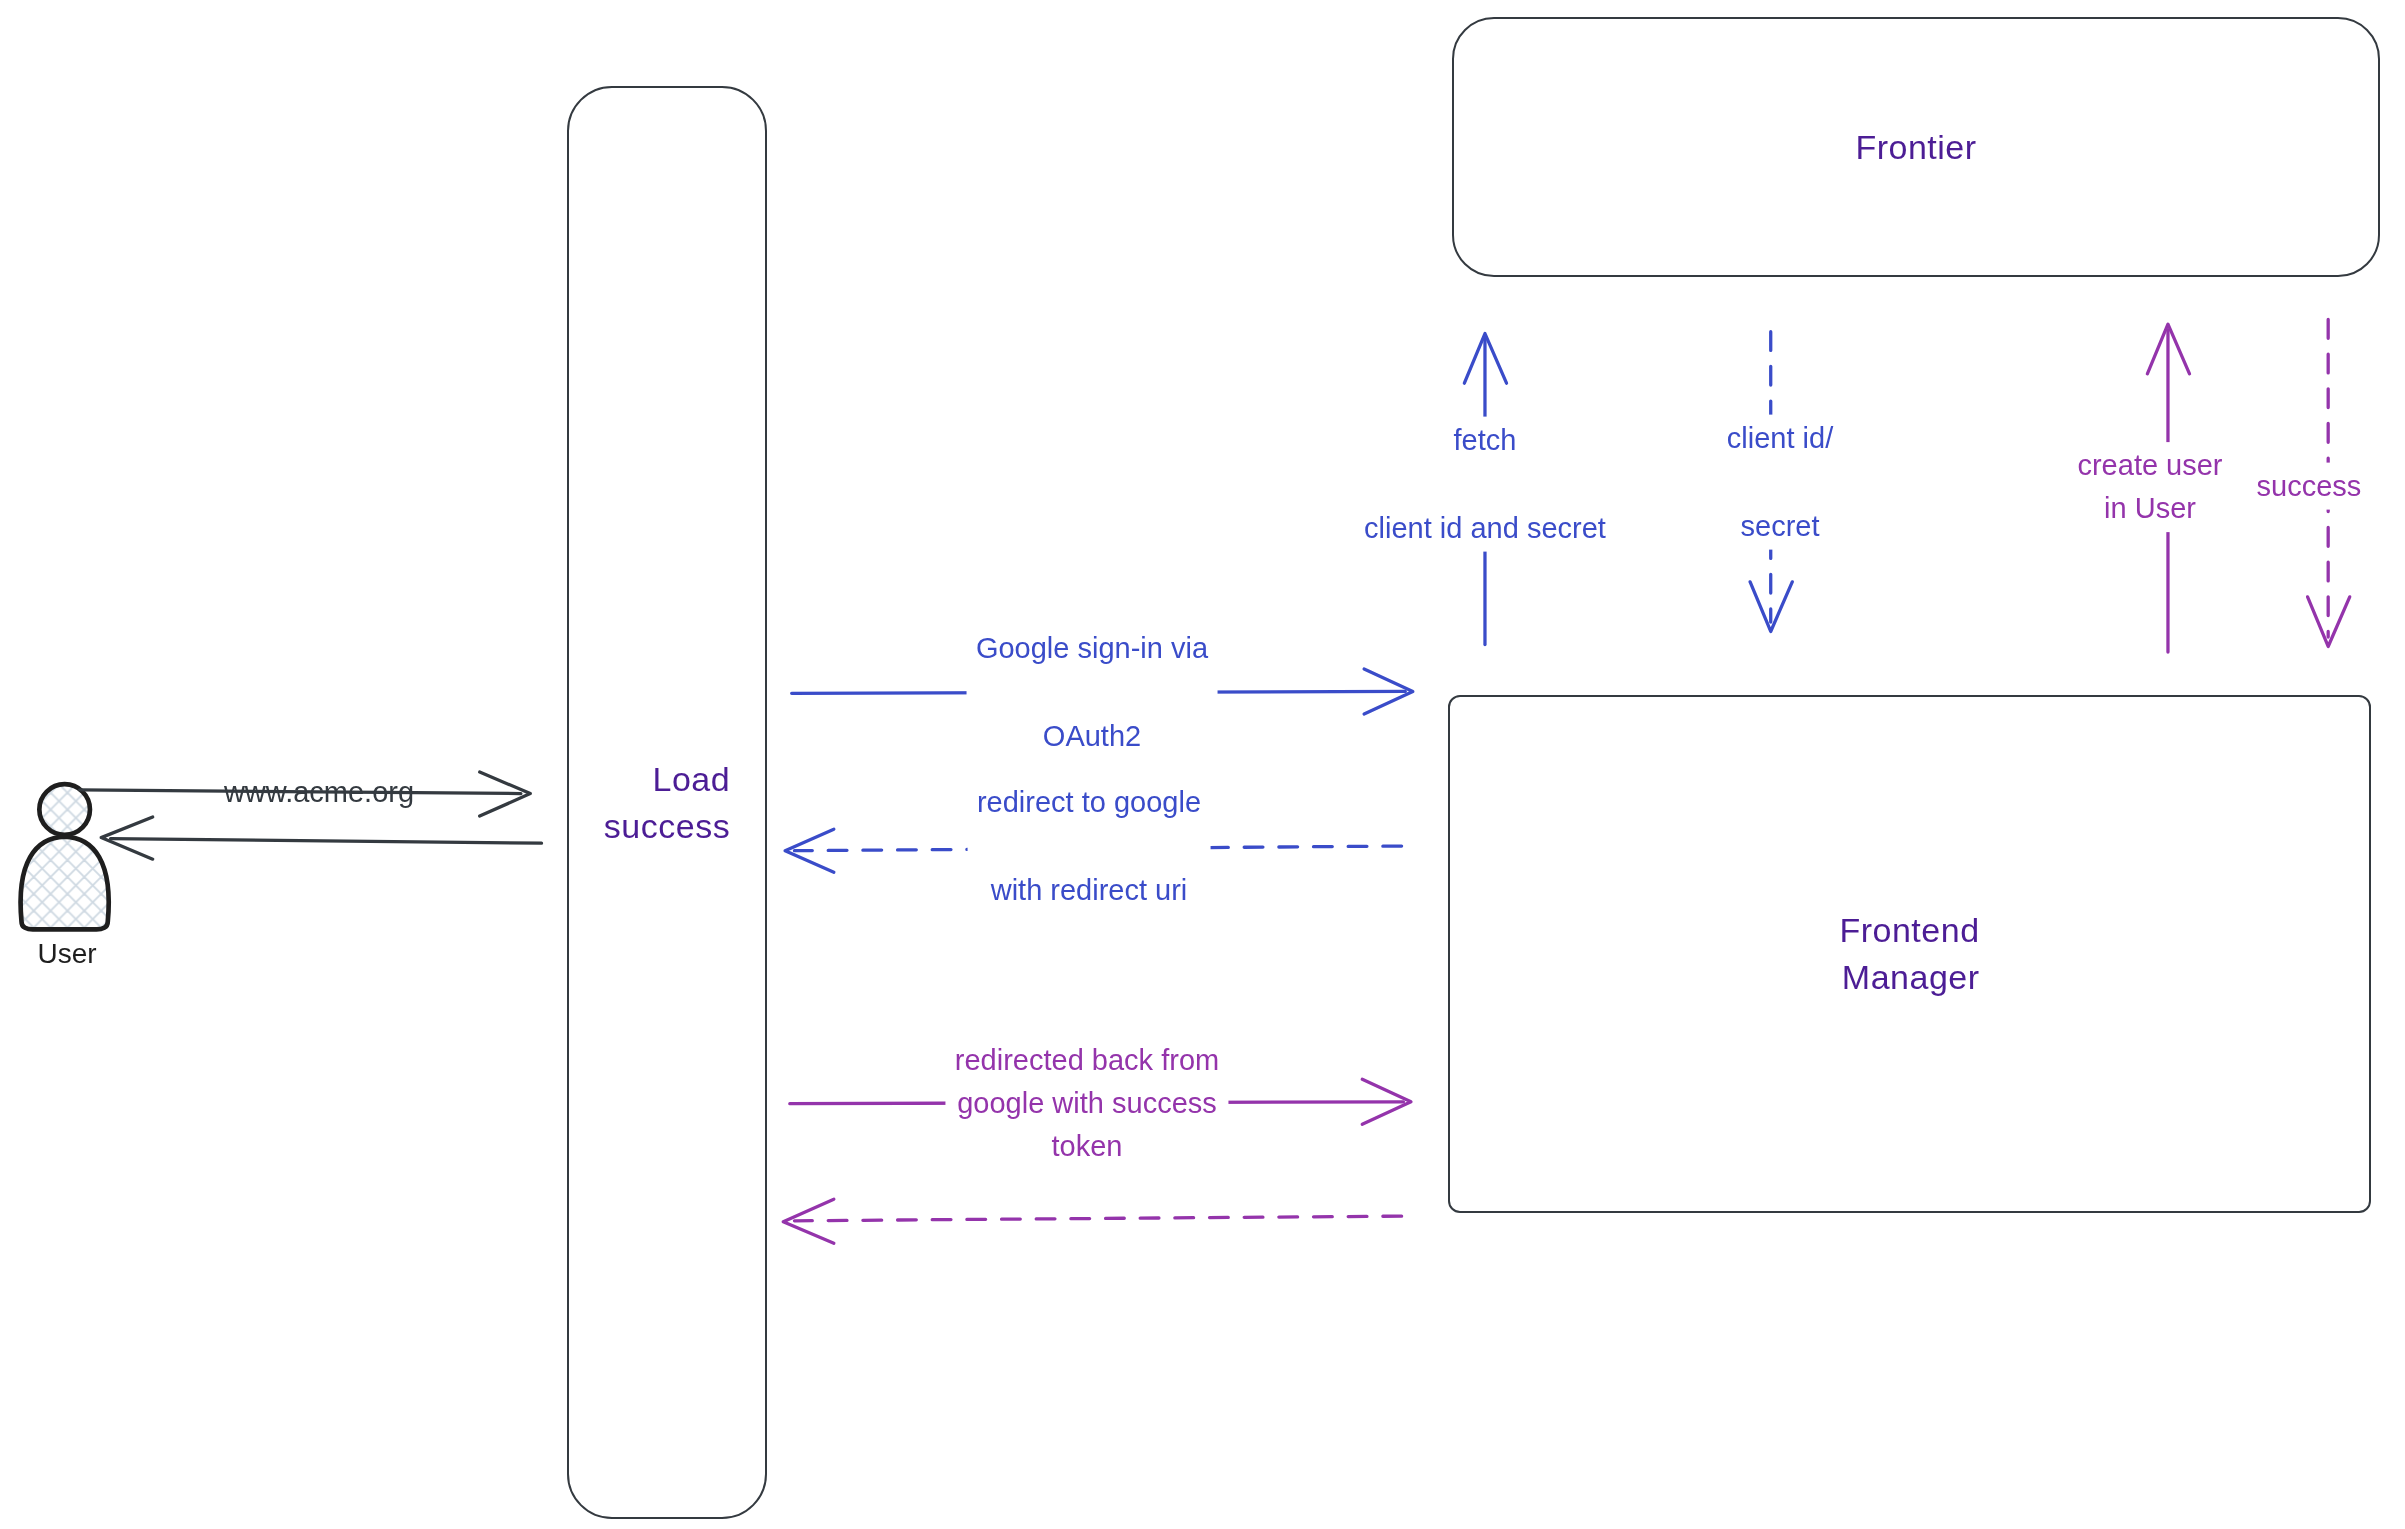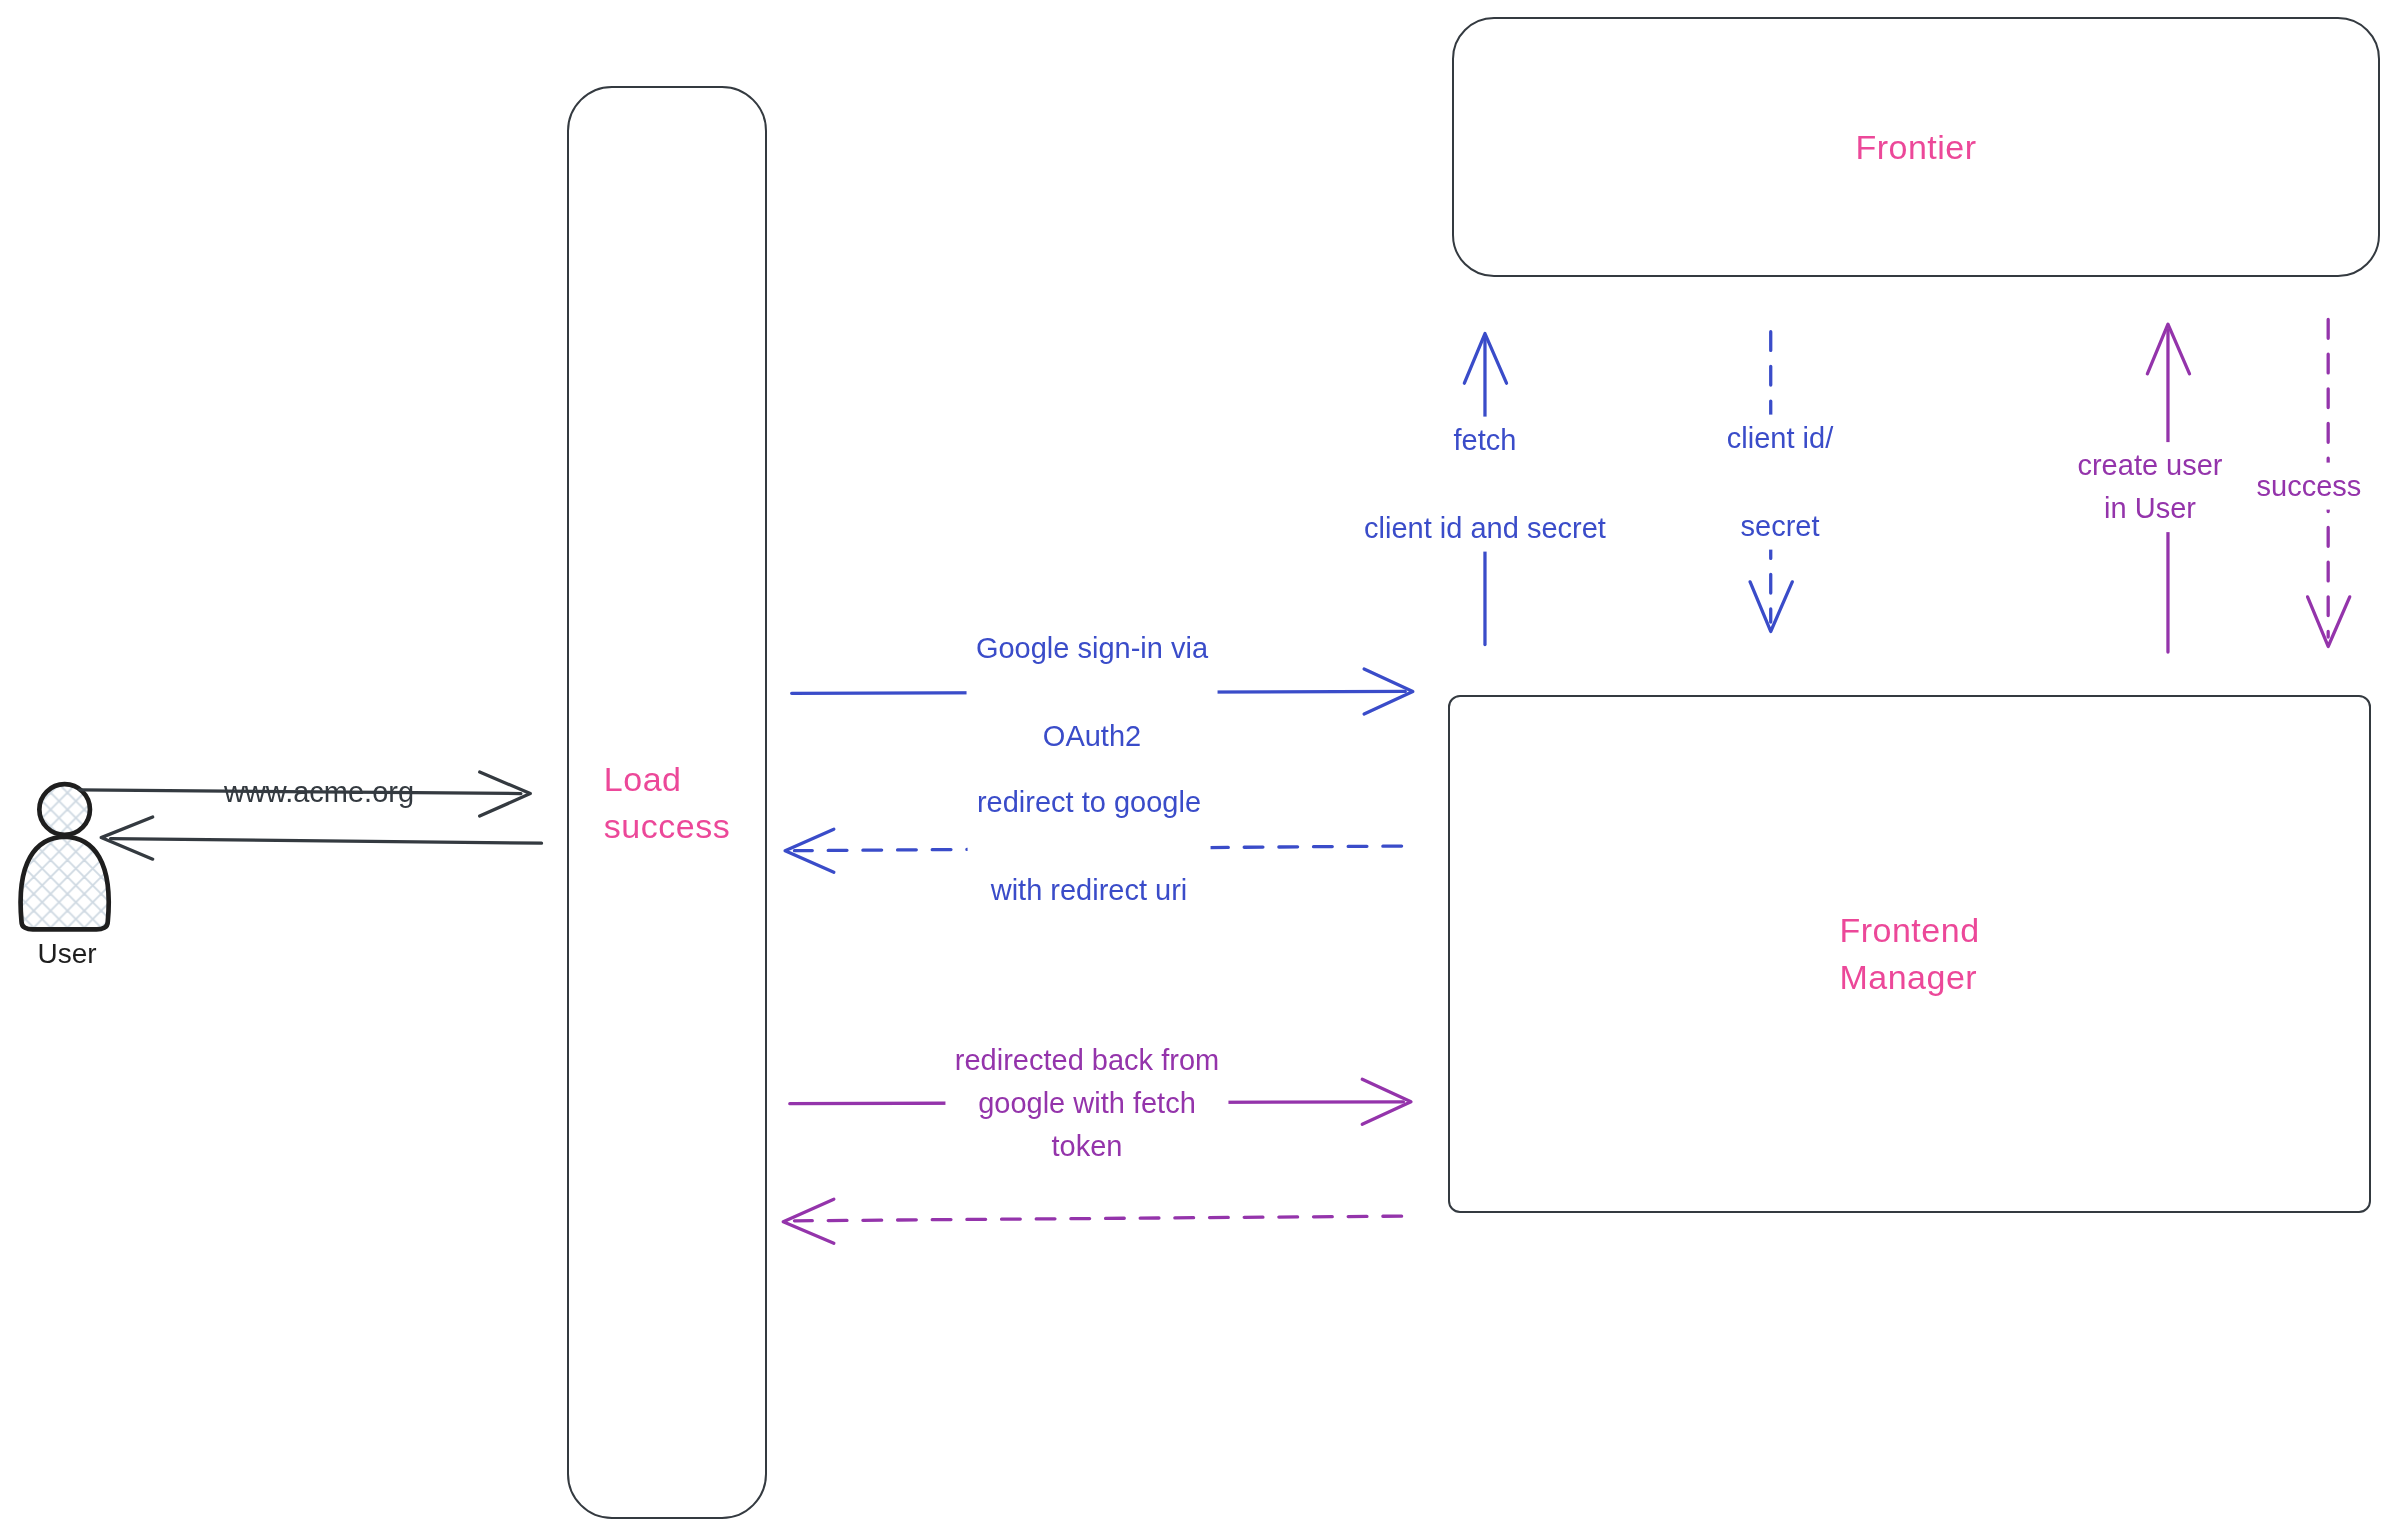--- a/index.html
+++ b/index.html
@@ -4,21 +4,21 @@
 <style>
   html,body{margin:0;padding:0;background:#ffffff;}
   body{width:2405px;height:1530px;overflow:hidden;
        font-family:"Liberation Sans","DejaVu Sans",sans-serif;}
   .canvas{position:relative;width:2405px;height:1530px;background:#fff;}
   .arrow-layer{position:absolute;left:0;top:0;width:2405px;height:1530px;}
 
   
   .node{position:absolute;border:2.8px solid #343a40;background:#fff;
         display:flex;align-items:center;justify-content:center;box-sizing:border-box;}
-  .node-label{color:#ec4899;font-size:34px;line-height:47px;text-align:left;
+  .node-label{color:#4c1d95;font-size:34px;line-height:47px;text-align:right;
               letter-spacing:0.5px;}
   .node-lb{left:567px;top:86px;width:200px;height:1433px;border-radius:45px;}
   .node-frontier{left:1452px;top:17px;width:928px;height:260px;border-radius:42px;}
   .node-fm{left:1448px;top:695px;width:923px;height:518px;border-radius:12px;}
 
   
   .elabel{position:absolute;transform:translate(-50%,-50%);
           display:flex;flex-direction:column;align-items:center;
           background:#fff;padding:1.9px 9.4px;
           font-size:29px;line-height:43px;text-align:center;white-space:nowrap;}
@@ -143,19 +143,19 @@
 
   <div class="elabel c-purple" style="left:2150px;top:487px;">
     <span>create user</span>
     <span>in User</span>
   </div>
 
   <div class="elabel c-purple" style="left:2309px;top:486px;">success</div>
 
   <div class="elabel c-purple" style="left:1087px;top:1103px;">
     <span>redirected back from</span>
-    <span>google with fetch</span>
+    <span>google with success</span>
     <span>token</span>
   </div>
 
 
 </div>
 
 
 </body></html>

